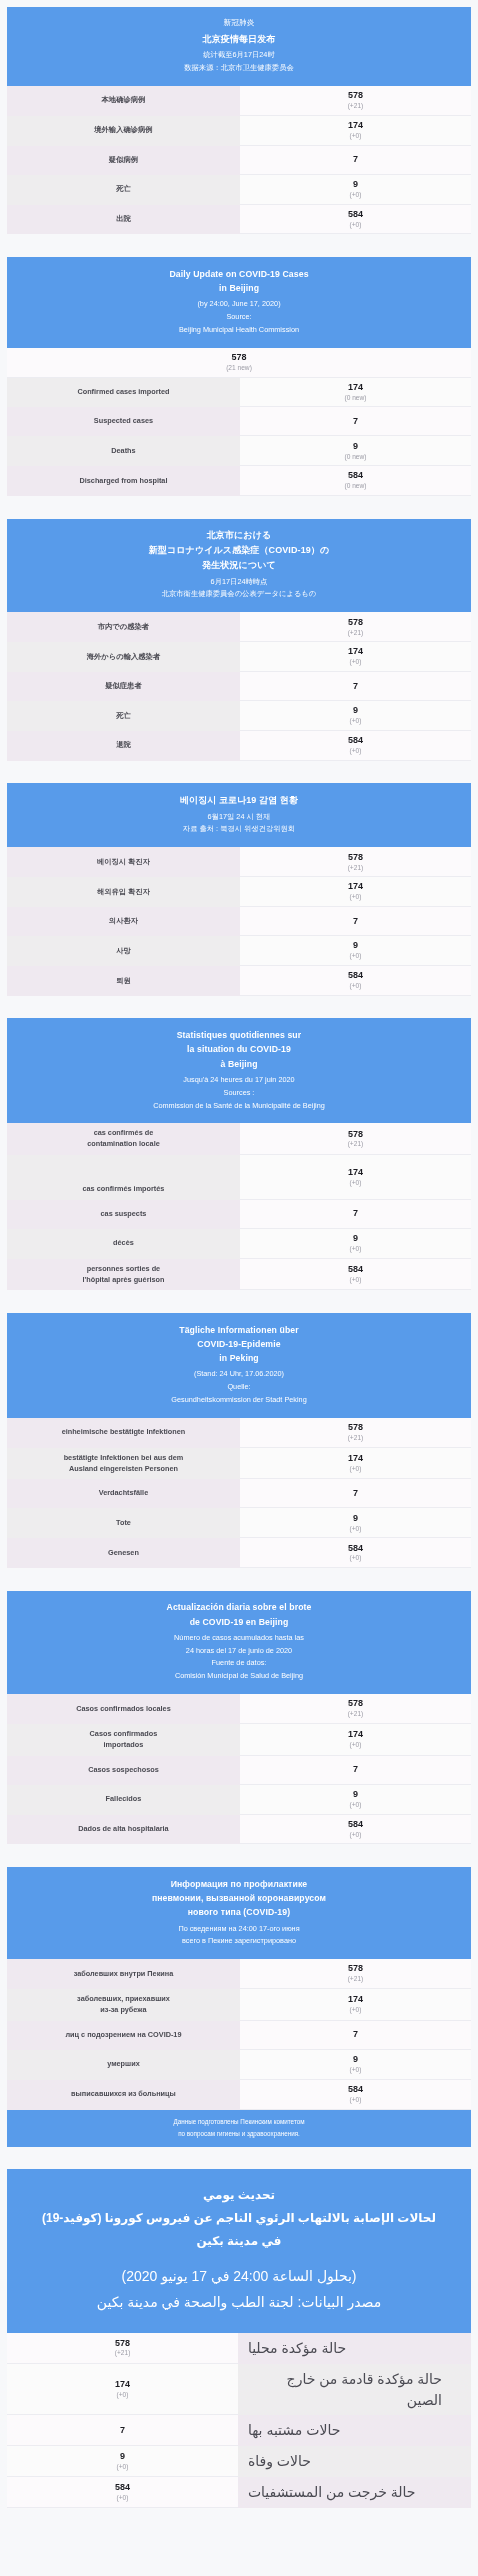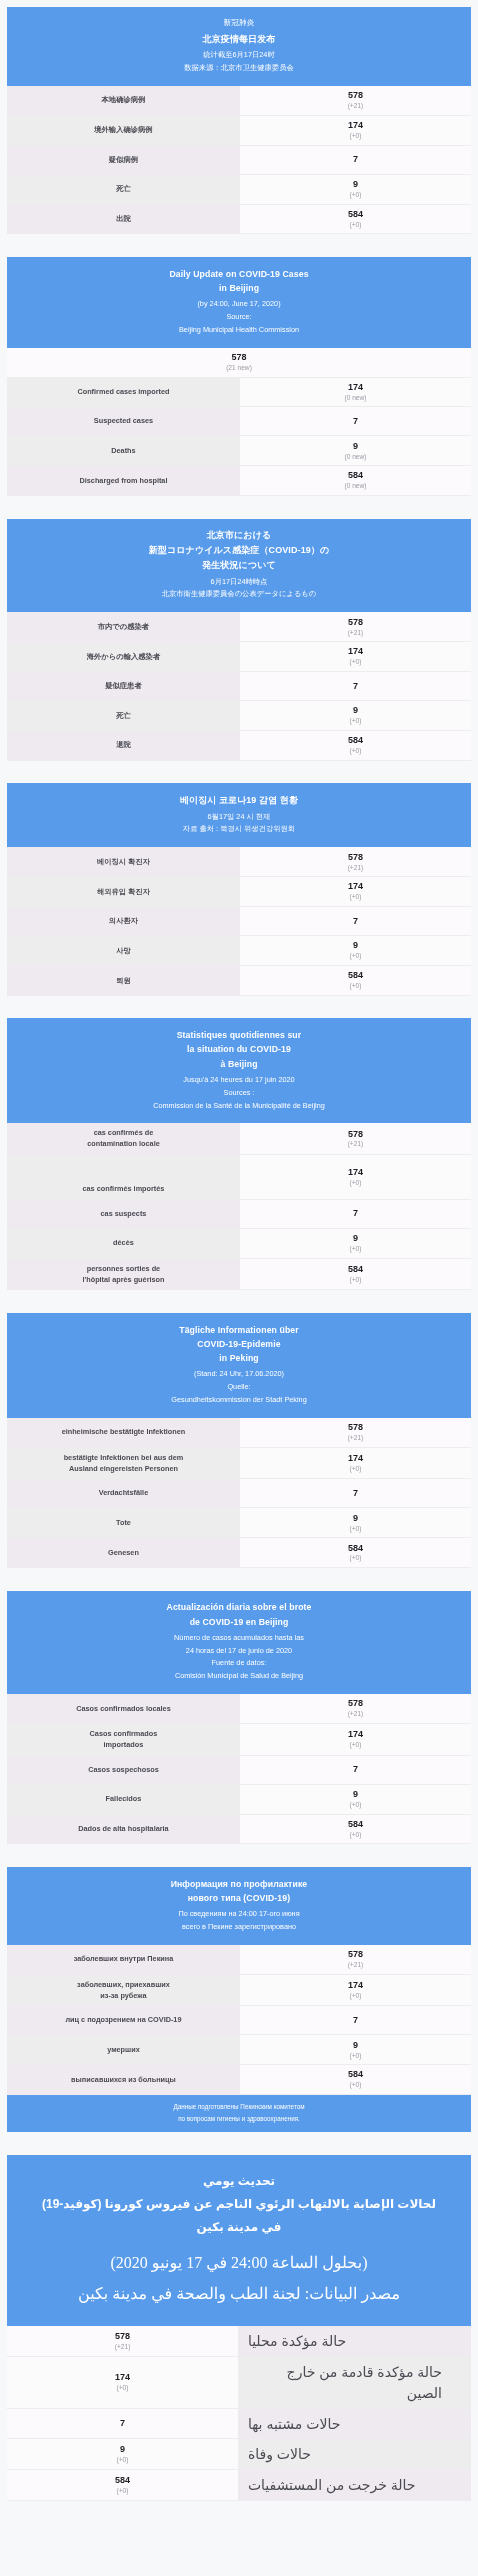--- a/index.html
+++ b/index.html
@@ -56,21 +56,21 @@
     display: block;
     font-size: 7.7px;
     font-weight: normal;
     margin-bottom: 2.1px;
   }
   .card-header.ar {
     direction: rtl;
     padding: 15.4px 12.6px 17px 12.6px;
   }
   .card-header.ar .hdr-title { font-size: 12px; line-height: 1.9; }
-  .card-header.ar .hdr-sub  { font-size: 16px; line-height: 1.9; margin-top: 9.8px; font-family: Liberation Serif, serif; }
+  .card-header.ar .hdr-sub  { font-size: 14px; line-height: 1.9; margin-top: 9.8px; }
 
   
   .card-footer {
     background: #589bea;
     color: #ffffff;
     text-align: center;
     font-size: 6.3px;
     line-height: 1.9;
     padding: 6.3px 12.6px 7px 12.6px;
   }
@@ -624,20 +624,21 @@
               <div class="num">584</div>
               <div class="delta">(+0)</div>
             </div>
           </div>
         </div>
       </div>
       <div class="card">
         <div class="card-header">
           <div class="hdr-title">
             <span class="ln">Информация по профилактике</span>
+            <span class="ln">пневмонии, вызванной коронавирусом</span>
             <span class="ln">нового типа (COVID-19)</span>
           </div>
           <div class="hdr-sub">
             <span class="ln">По сведениям на 24:00 17-ого июня</span>
             <span class="ln">всего в Пекине зарегистрировано</span>
           </div>
         </div>
         <div class="rows">
           <div class="row odd">
             <div class="lbl">

